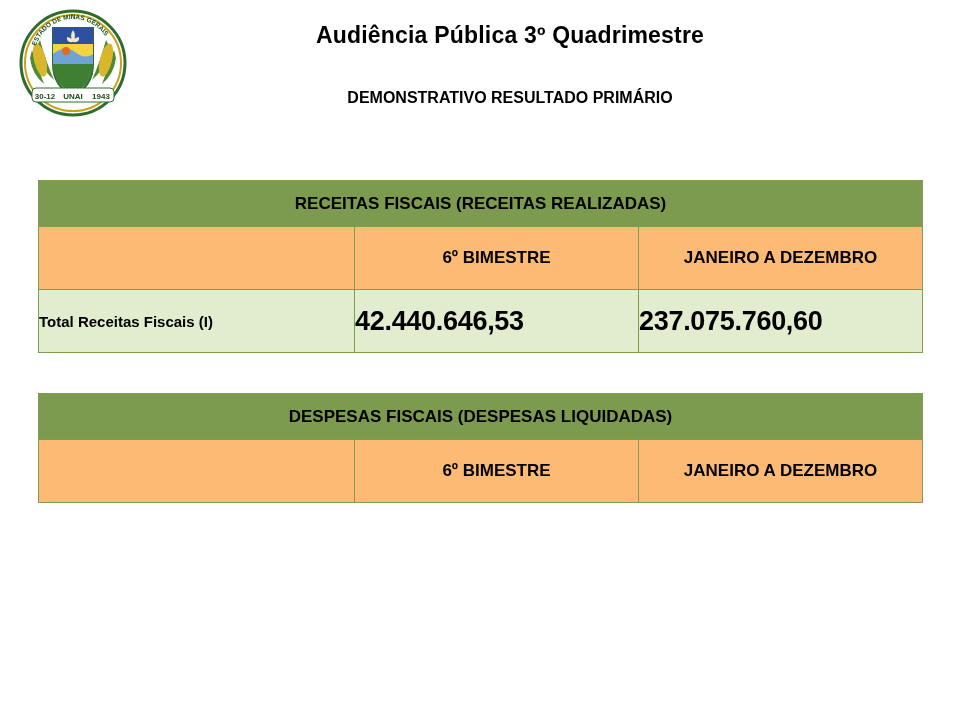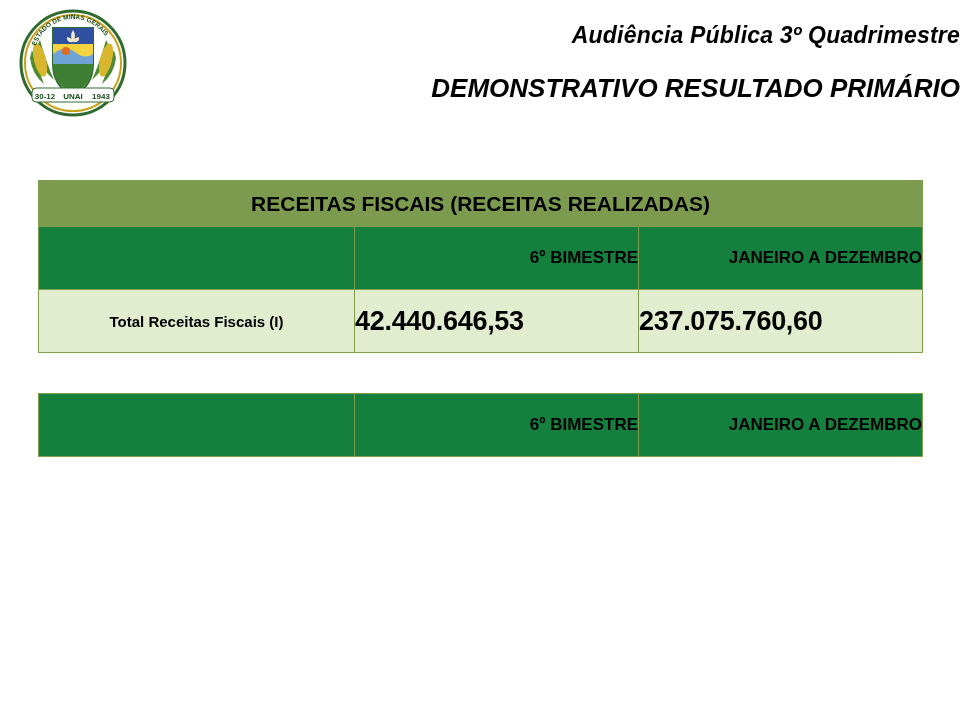--- a/index.html
+++ b/index.html
@@ -22,33 +22,32 @@
   }
   .crest {
     position: absolute;
     left: 18px;
     top: 8px;
     width: 110px;
     height: 110px;
   }
   .titles {
     padding-top: 22px;
-    text-align: right;
+    text-align: center;
     padding-left: 60px;
-    font-style: italic;
   }
   .title-main {
     font-size: 23px;
     font-weight: bold;
     color: #000000;
     letter-spacing: 0.2px;
   }
   .title-sub {
-    margin-top: 24px;
-    font-size: 26px;
+    margin-top: 40px;
+    font-size: 16px;
     font-weight: bold;
     color: #000000;
   }
 
   
   .table-wrap {
     margin: 0 auto;
     width: 884px;
   }
   table.fiscal {
@@ -57,43 +56,43 @@
     table-layout: fixed;
   }
   table.fiscal td {
     border: 1px solid #7f9f4f;
     vertical-align: middle;
     padding: 0;
   }
   .t-head td {
     background: #7d9b4e;
     color: #000000;
-    font-size: 21px;
+    font-size: 17px;
     font-weight: bold;
     text-align: center;
     height: 45px;
     border: 1px solid #5f7a38;
   }
   .t-sub td {
-    background: #15803d;
+    background: #fdba74;
     color: #000000;
     font-size: 17px;
     font-weight: bold;
-    text-align: right;
+    text-align: center;
     height: 62px;
     line-height: 1.25;
   }
   .t-data td {
     background: #e2ecce;
     height: 62px;
   }
   .lbl-cell {
     font-size: 15px;
     font-weight: bold;
-    text-align: center;
+    text-align: left;
     color: #000000;
   }
   .num-cell {
     font-size: 27px;
     font-weight: bold;
     color: #000000;
     letter-spacing: -0.3px;
   }
   .col-label { width: 316px; }
   .col-bim   { width: 284px; }
@@ -188,20 +187,23 @@
 <div class="gap"></div>
 
 <div class="table-wrap">
   <table class="fiscal">
     <colgroup>
       <col class="col-label">
         <col class="col-bim">
         <col class="col-jan">
     </colgroup>
     <tbody>
+      <tr class="t-head">
+        <td colspan="3">DESPESAS FISCAIS (DESPESAS LIQUIDADAS)</td>
+      </tr>
       <tr class="t-sub">
         <td></td>
         <td>6º BIMESTRE</td>
         <td>JANEIRO A DEZEMBRO</td>
       </tr>
     </tbody>
   </table>
 </div>
 
 </body></html>

